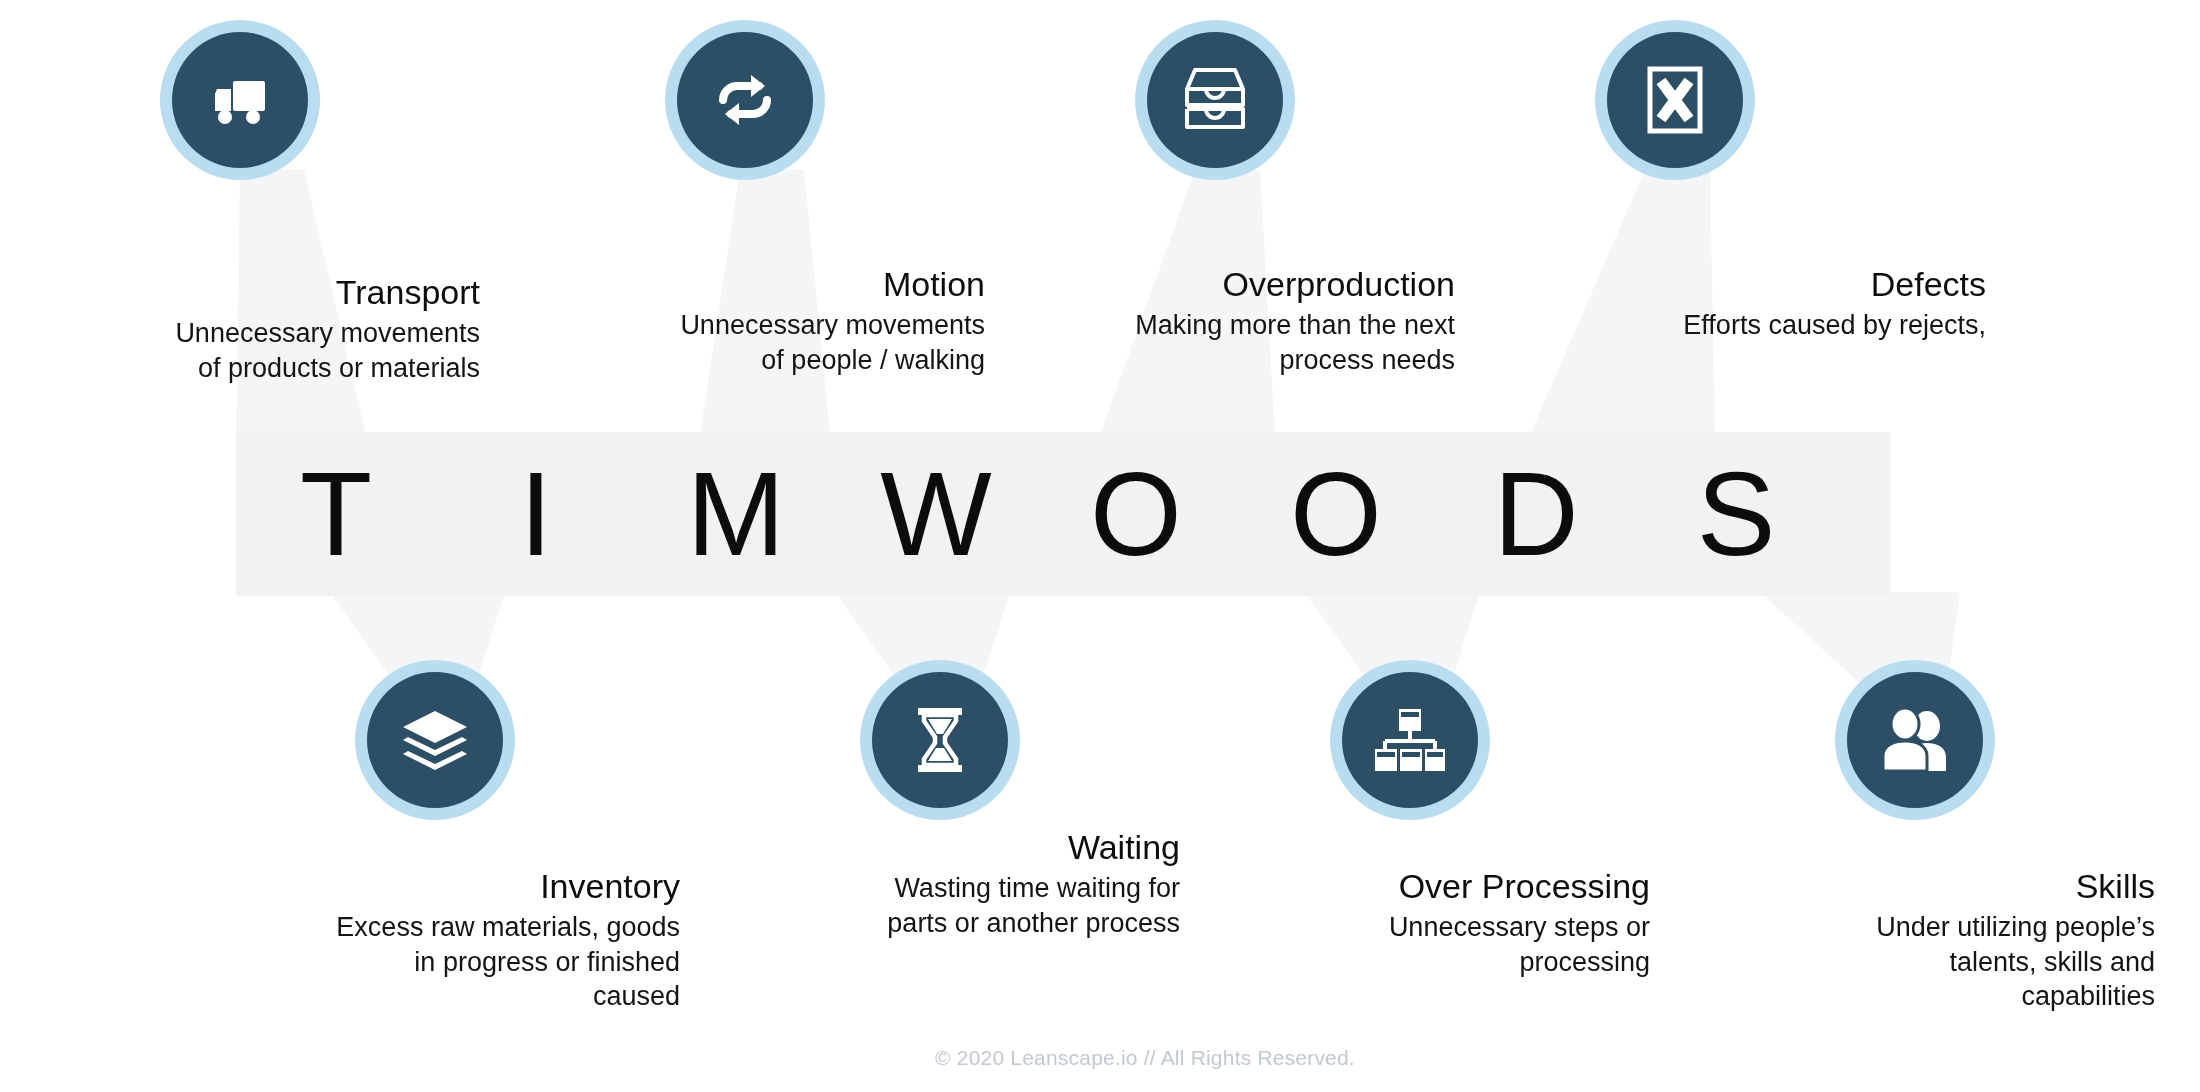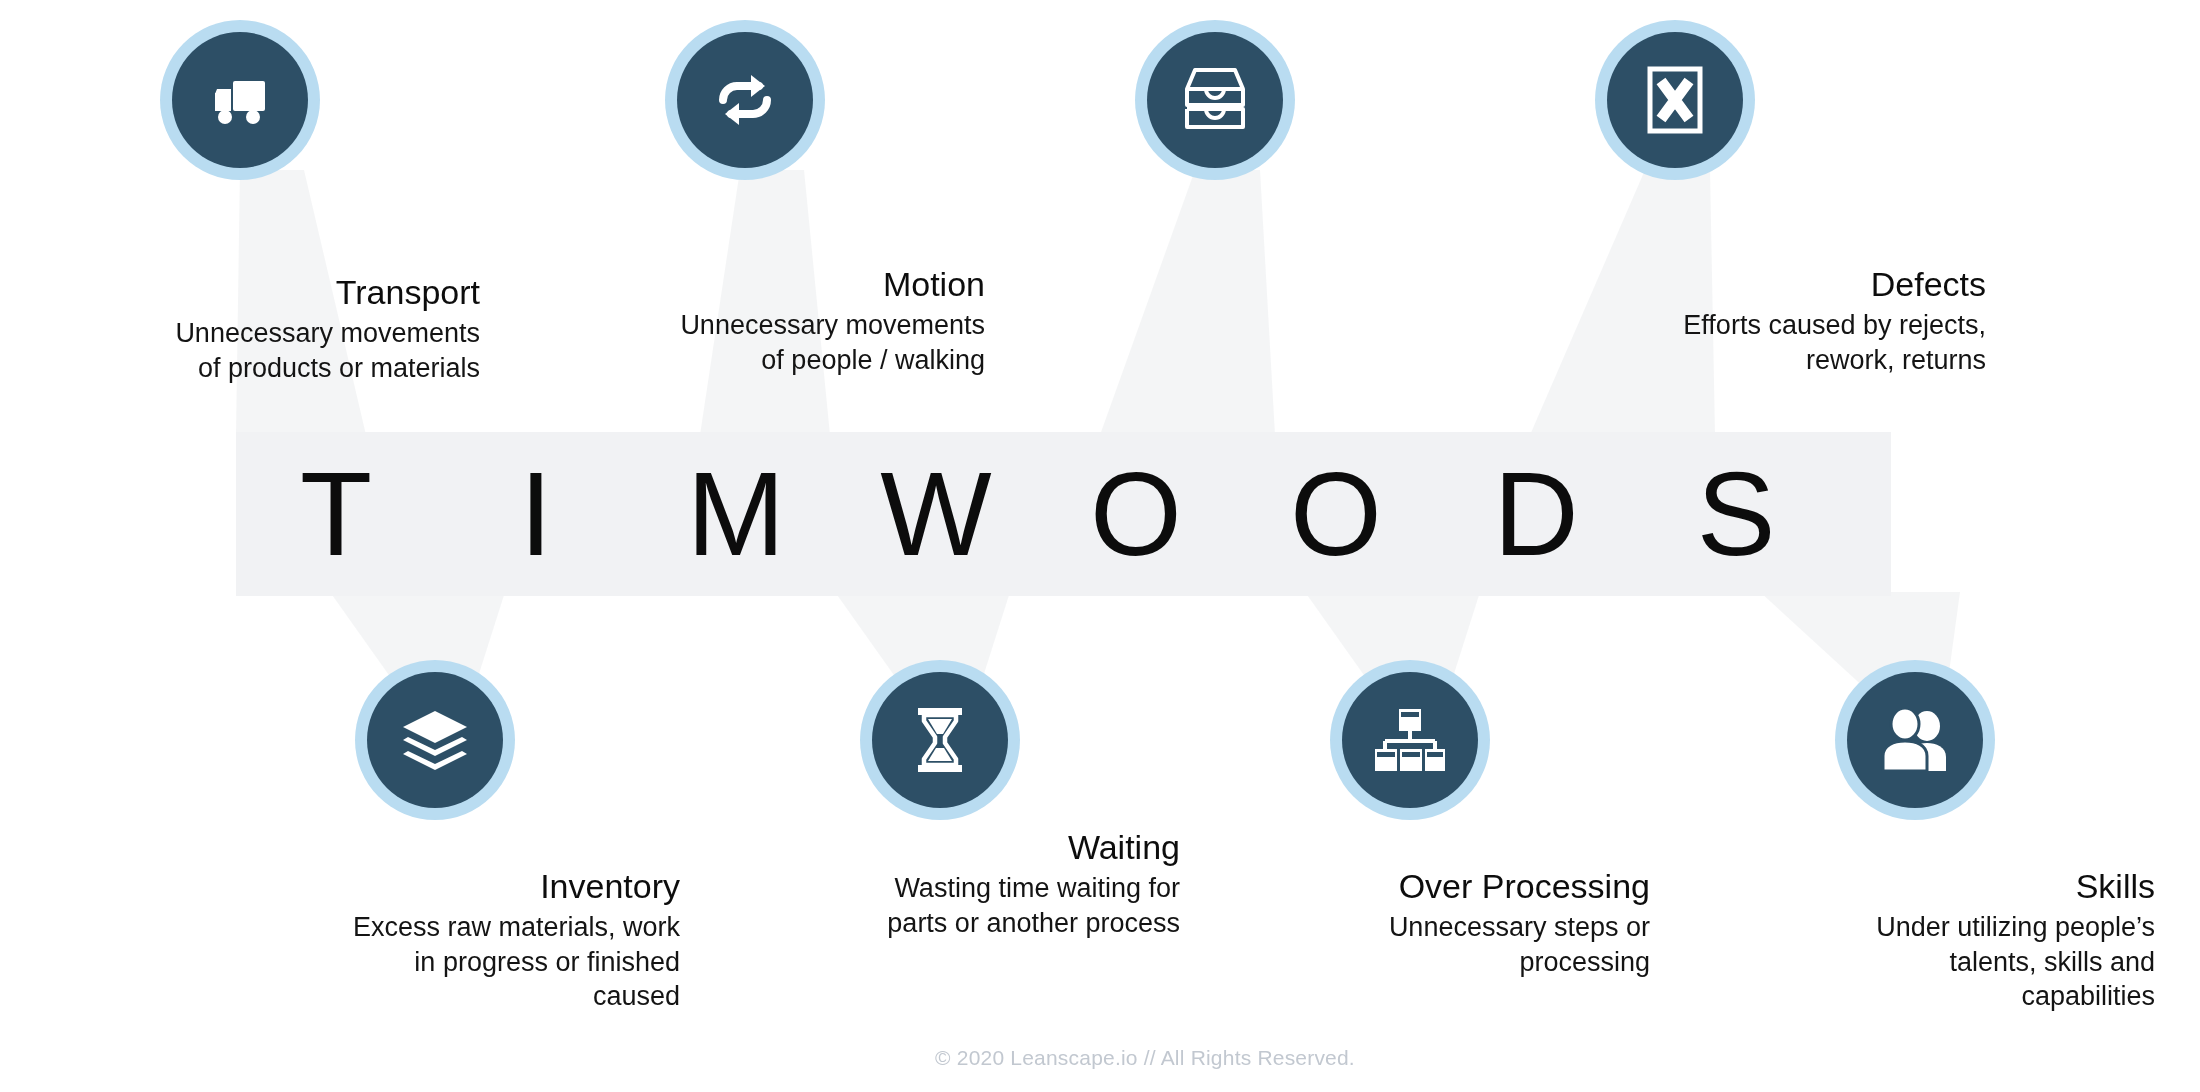--- a/index.html
+++ b/index.html
@@ -196,47 +196,51 @@
     <div class="circle-inner">
       <svg width="66" height="70" viewBox="0 0 66 70">
         <g fill="none" stroke="#ffffff" stroke-width="4" stroke-linejoin="round">
           <path d="M13 5 L53 5 L61 24 L5 24 Z"></path>
           <path d="M5 24 L5 40 L61 40 L61 24 M24 24 a9 9 0 0 0 18 0"></path>
           <path d="M5 44 L5 62 L61 62 L61 44 L5 44 M24 44 a9 9 0 0 0 18 0"></path>
         </g>
       </svg>
     </div>
   </div>
+  <div class="txtblock" style="left:975px; top:264px; width:480px;">
+    <p class="item-title">Overproduction</p>
+    <p class="item-desc">Making more than the next</p>
+    <p class="item-desc">process needs</p>
+  </div>
 
   <div class="circle-outer" style="left:1595px; top:20px;">
     <div class="circle-inner">
       <svg width="62" height="72" viewBox="0 0 62 72">
         <rect x="6" y="5" width="50" height="62" fill="none" stroke="#ffffff" stroke-width="5"></rect>
         <path d="M17 17 L45 55 M45 17 L17 55" stroke="#ffffff" stroke-width="11" stroke-linecap="butt"></path>
       </svg>
     </div>
   </div>
   <div class="txtblock" style="left:1526px; top:264px; width:460px;">
     <p class="item-title">Defects</p>
     <p class="item-desc">Efforts caused by rejects,</p>
-    <p class="item-desc">rework, returns</p>
   </div>
 
   <div class="circle-outer" style="left:355px; top:660px;">
     <div class="circle-inner">
       <svg width="72" height="66" viewBox="0 0 72 66">
         <path d="M36 4 L68 20 L36 36 L4 20 Z" fill="#ffffff"></path>
         <path d="M9 30 L36 43 L63 30 L68 33 L36 49 L4 33 Z" fill="#ffffff"></path>
         <path d="M9 44 L36 57 L63 44 L68 47 L36 63 L4 47 Z" fill="#ffffff"></path>
       </svg>
     </div>
   </div>
   <div class="txtblock" style="left:190px; top:866px; width:490px;">
     <p class="item-title">Inventory</p>
-    <p class="item-desc">Excess raw materials, work</p>
+    <p class="item-desc">Excess raw materials, goods</p>
     <p class="item-desc">in progress or finished</p>
     <p class="item-desc">caused</p>
   </div>
 
   <div class="circle-outer" style="left:860px; top:660px;">
     <div class="circle-inner">
       <svg width="54" height="70" viewBox="0 0 54 70">
         <rect x="5" y="3" width="44" height="7" fill="#ffffff"></rect>
         <rect x="5" y="60" width="44" height="7" fill="#ffffff"></rect>
         <path d="M11 10 L43 10 L43 16 L32 32 L32 38 L43 54 L43 60 L11 60 L11 54 L22 38 L22 32 L11 16 Z" fill="none" stroke="#ffffff" stroke-width="4.5" stroke-linejoin="round"></path>

